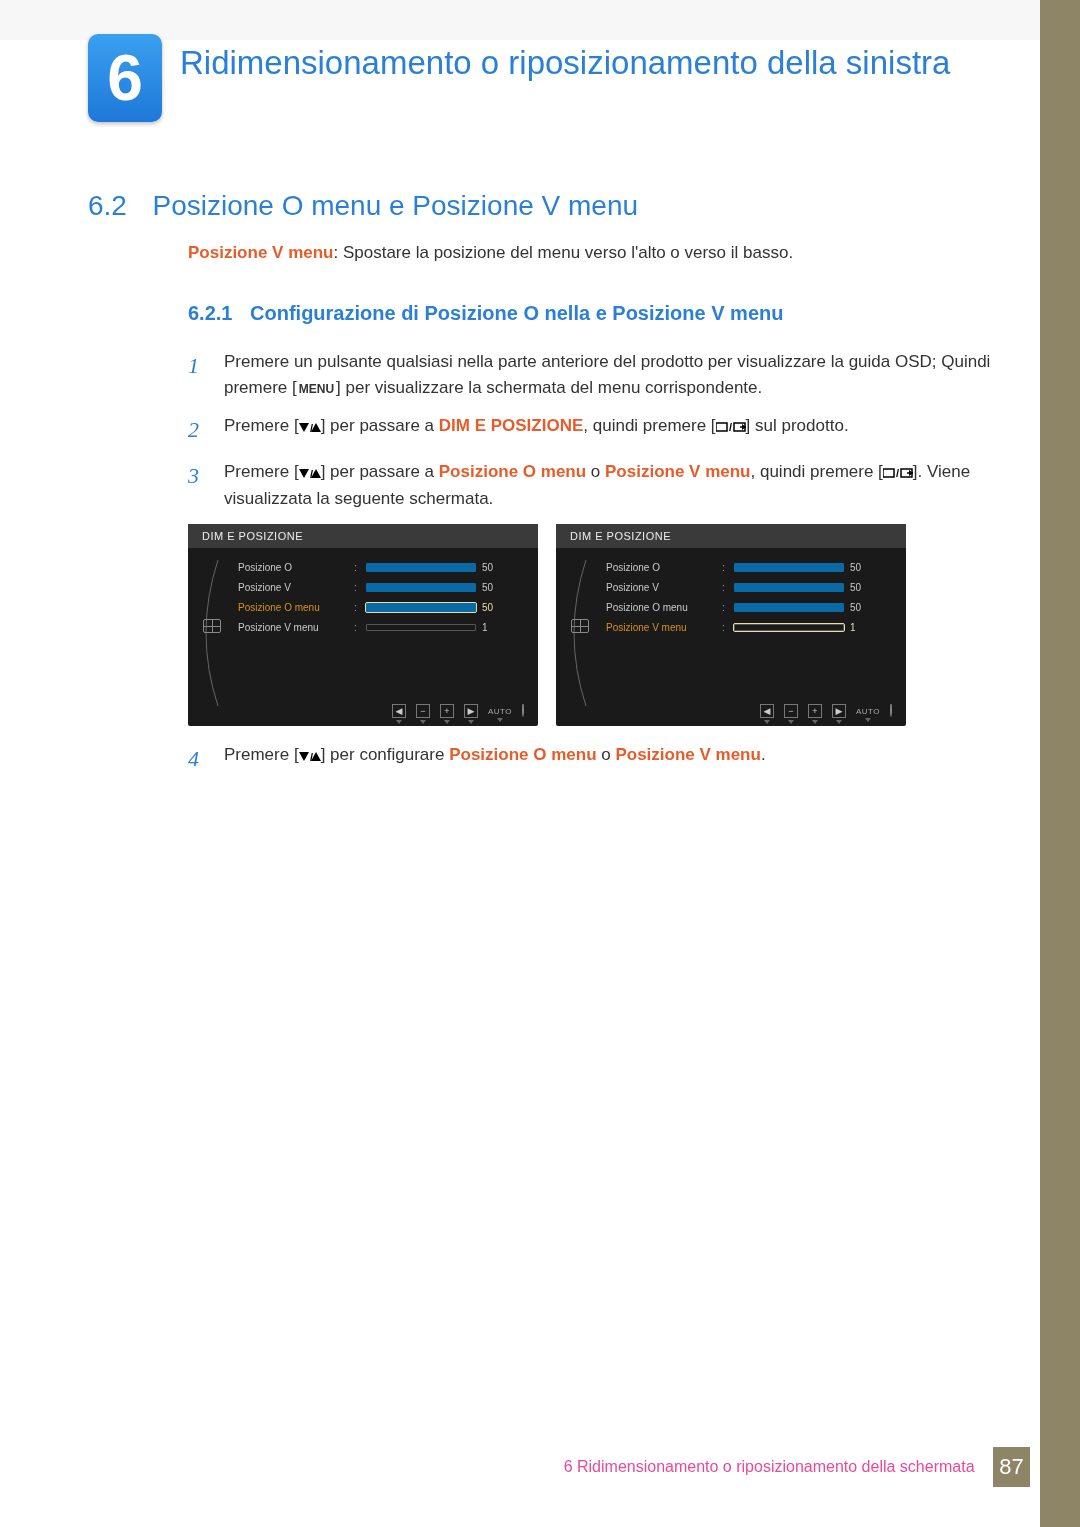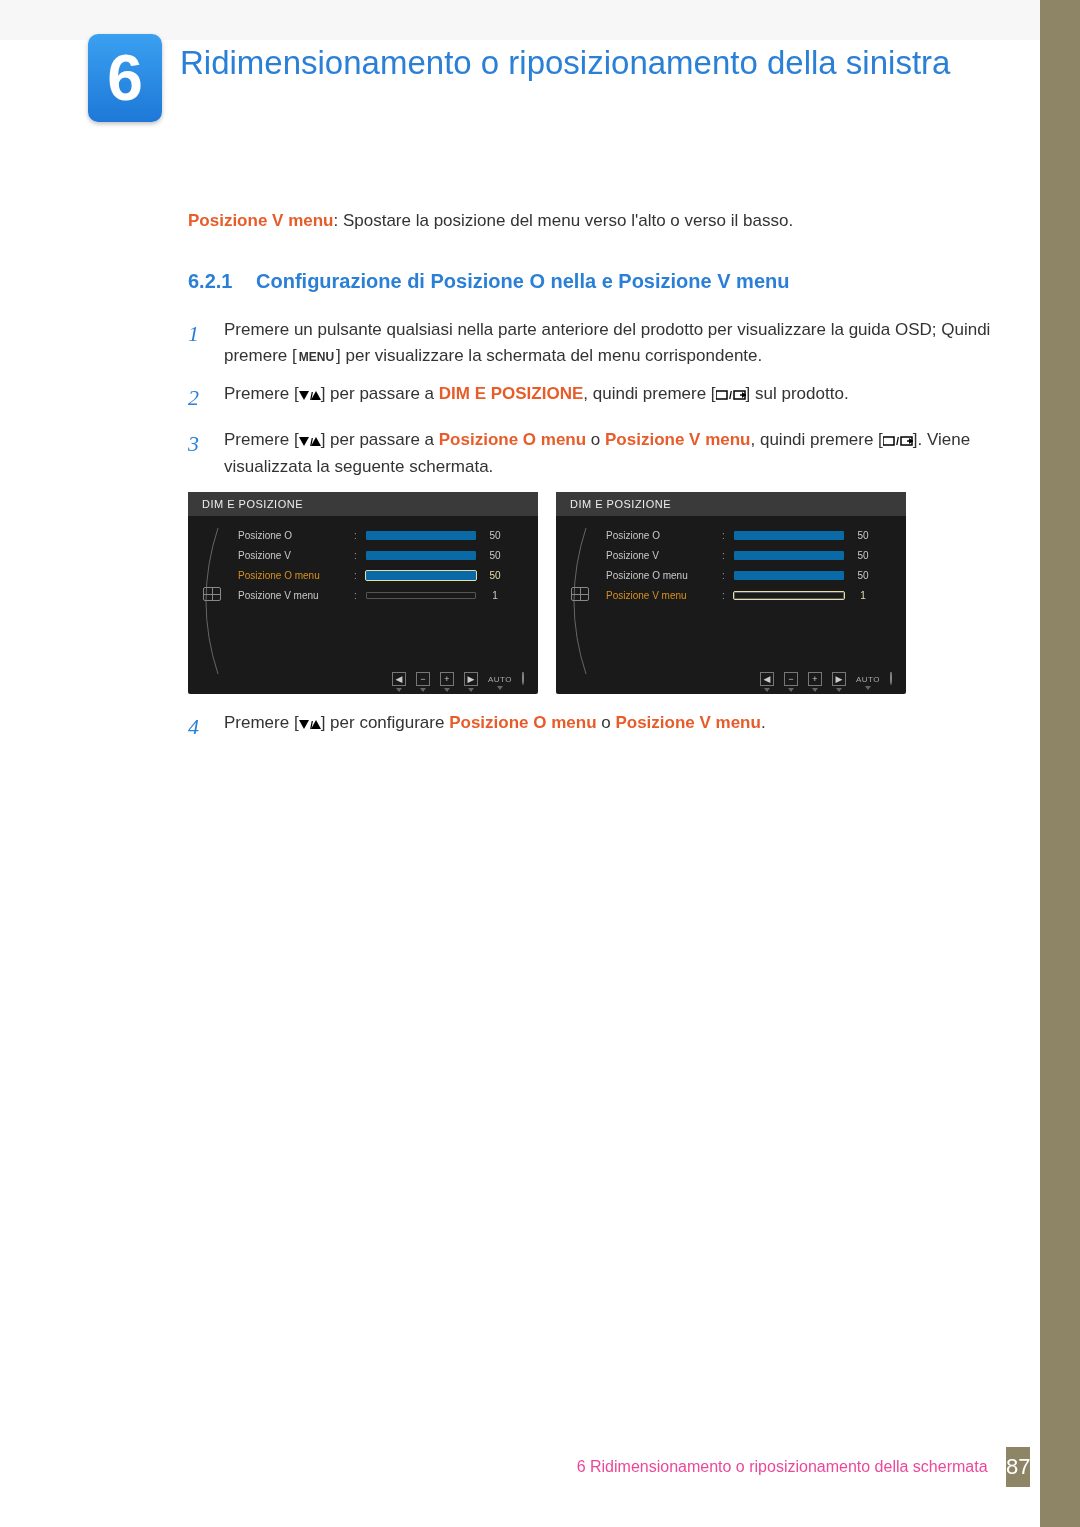--- a/index.html
+++ b/index.html
@@ -69,21 +69,21 @@
     line-height: 1.5;
   }
   .para .em { color: #e85c2a; font-weight: 600; }
   .subsec {
     margin-left: 100px;
     margin-top: 36px;
     color: #2a7fd6;
     font-size: 20px;
     font-weight: 600;
   }
-  .subnum { margin-right: 18px; }
+  .subnum { margin-right: 12px; }
   .steps { margin-left: 100px; margin-top: 24px; }
   .step {
     display: flex;
     margin-bottom: 12px;
     font-size: 17px;
     line-height: 1.55;
   }
   .step .n {
     color: #2a7fd6;
     font-style: italic;
@@ -164,21 +164,21 @@
   .osd-row .lbl { width: 110px; color: #c9c9c9; }
   .osd-row.sel .lbl { color: #d98f1f; }
   .osd-row .colon { width: 6px; color: #999; }
   .osd-row .bar {
     width: 110px; height: 9px;
     background: #0a6aa8;
     border-radius: 1px;
   }
   .osd-row .bar.empty { background: transparent; border:1px solid #555; height:7px; }
   .osd-row.sel .bar { outline: 1px solid #e8dfa8; }
-  .osd-row .val { width: 26px; text-align: center; color: #c9c9c9; }
+  .osd-row .val { width: 26px; text-align: left; color: #c9c9c9; }
   .osd-row.sel .val { color: #e8dfa8; }
   .osd-ctrl {
     position: absolute;
     bottom: 8px; right: 14px;
     display: flex;
     gap: 10px;
     align-items: center;
   }
   .ctrl-btn {
     width: 14px; height: 14px;
@@ -216,38 +216,42 @@
   .footer-text {
     display: inline-block;
     color: #ec4899;
     font-size: 16px;
     vertical-align: middle;
   }
   .footer-page {
     display: inline-block;
     background: #8d8566;
     color: #fff;
-    width: 24px; height: 40px;
+    width: 37px; height: 40px;
     line-height: 40px;
     text-align: center;
     font-size: 22px;
     margin-left: 14px;
     vertical-align: middle;
   }
 </style>
 </head>
 <body>
 
 <div class="hstripe"></div>
 <div class="vstripe"></div>
 
 <div class="chapter-badge">6</div>
 <div class="chapter-title">Ridimensionamento o riposizionamento della sinistra</div>
 
 <div class="content">
+  <div>
+    <span class="sec-num">6.2</span>
+    <span class="sec-title">Posizione O menu e Posizione V menu</span>
+  </div>
 
   <p class="para" style="margin-top:18px">
     <span class="em">Posizione V menu</span><span>: Spostare la posizione del menu verso l'alto o verso il basso.</span>
   </p>
 
   <div class="subsec">
     <span class="subnum">6.2.1</span>
     <span>Configurazione di Posizione O nella e Posizione V menu</span>
   </div>
 

